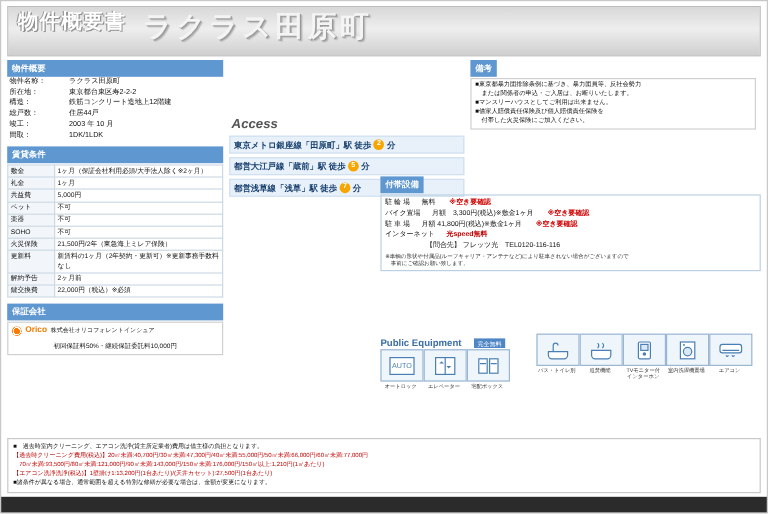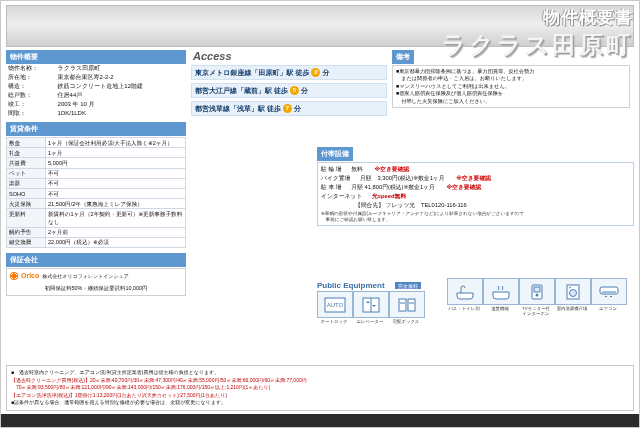--- a/index.html
+++ b/index.html
@@ -8,35 +8,35 @@
     background:#ffffff;
     font-family:"Liberation Sans","DejaVu Sans",sans-serif;
     font-size:6px;color:#111;
   }
   .page{position:relative;width:640px;height:428px;box-sizing:border-box;
         border:1px solid #c8c8c8;background:#fff;}
 
   
   .header{position:relative;height:40px;margin:4px 5px 0 5px;
           background:linear-gradient(180deg,#d8d8d8 0%,#eeeeee 45%,#cfcfcf 100%);
-          border:1px solid #bdbdbd;display:flex;align-items:flex-end;flex-direction:column;}
+          border:1px solid #bdbdbd;display:flex;align-items:flex-start;}
   .doc-title{font-size:17px;font-weight:bold;color:#ffffff;letter-spacing:1px;
              margin-left:8px;text-shadow:1px 1px 0 #8f8f8f,-1px 0 0 #9a9a9a;}
   .bldg-title{font-size:24px;font-weight:bold;color:#f4f4f4;letter-spacing:3px;
               margin-left:14px;text-shadow:1px 1px 0 #9a9a9a,2px 2px 1px #b5b5b5;}
 
   
   .bar{background:#5f97d0;color:#fff;font-size:7px;font-weight:bold;
        padding:2px 4px;display:inline-block;}
   .bar-wide{display:block;}
 
   
   .row{display:flex;margin:3px 5px 0 5px;gap:5px;}
   .col-l{width:180px;}
-  .col-m{width:196px;}
+  .col-m{width:196px;margin-top:48px;}
   .col-r{width:238px;}
 
   table{border-collapse:collapse;width:100%;}
   td{font-size:6px;padding:0.6px 2px;vertical-align:top;}
 
   
   .gaiyo td{font-size:6px;line-height:9px;padding:0 2px;}
 
   
   .cond{border:1px solid #9bb8d6;margin-top:1px;}

